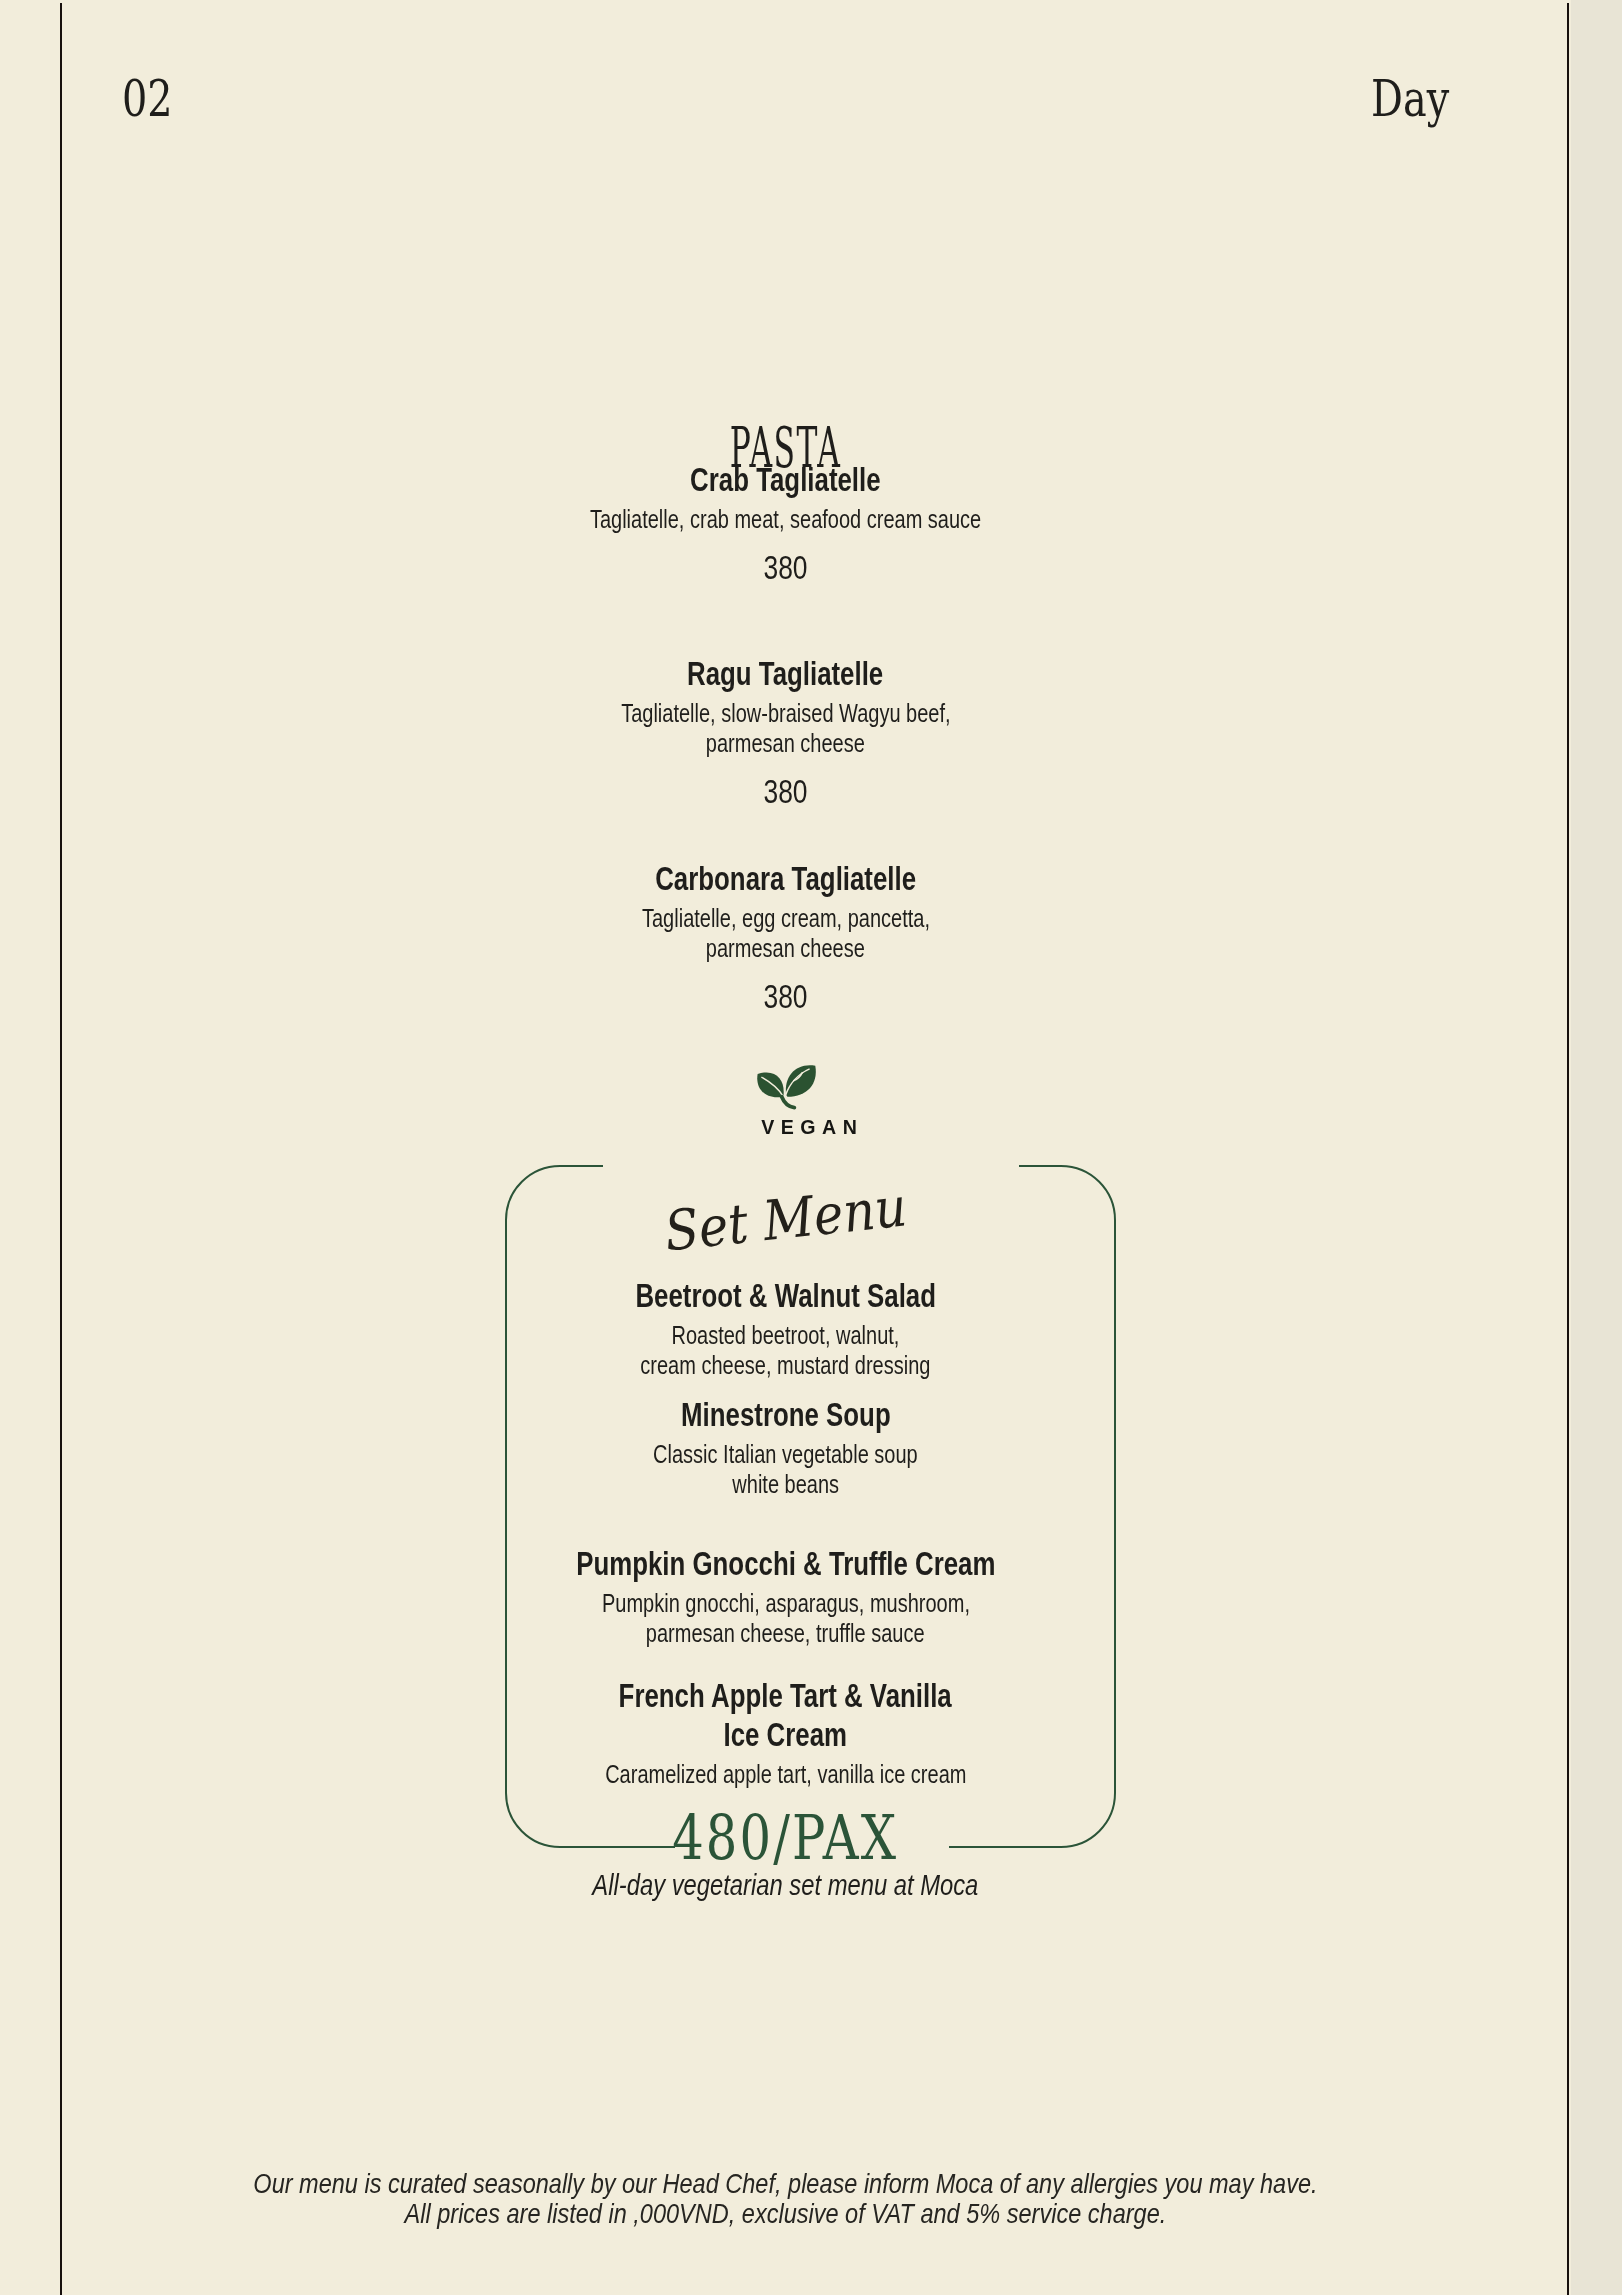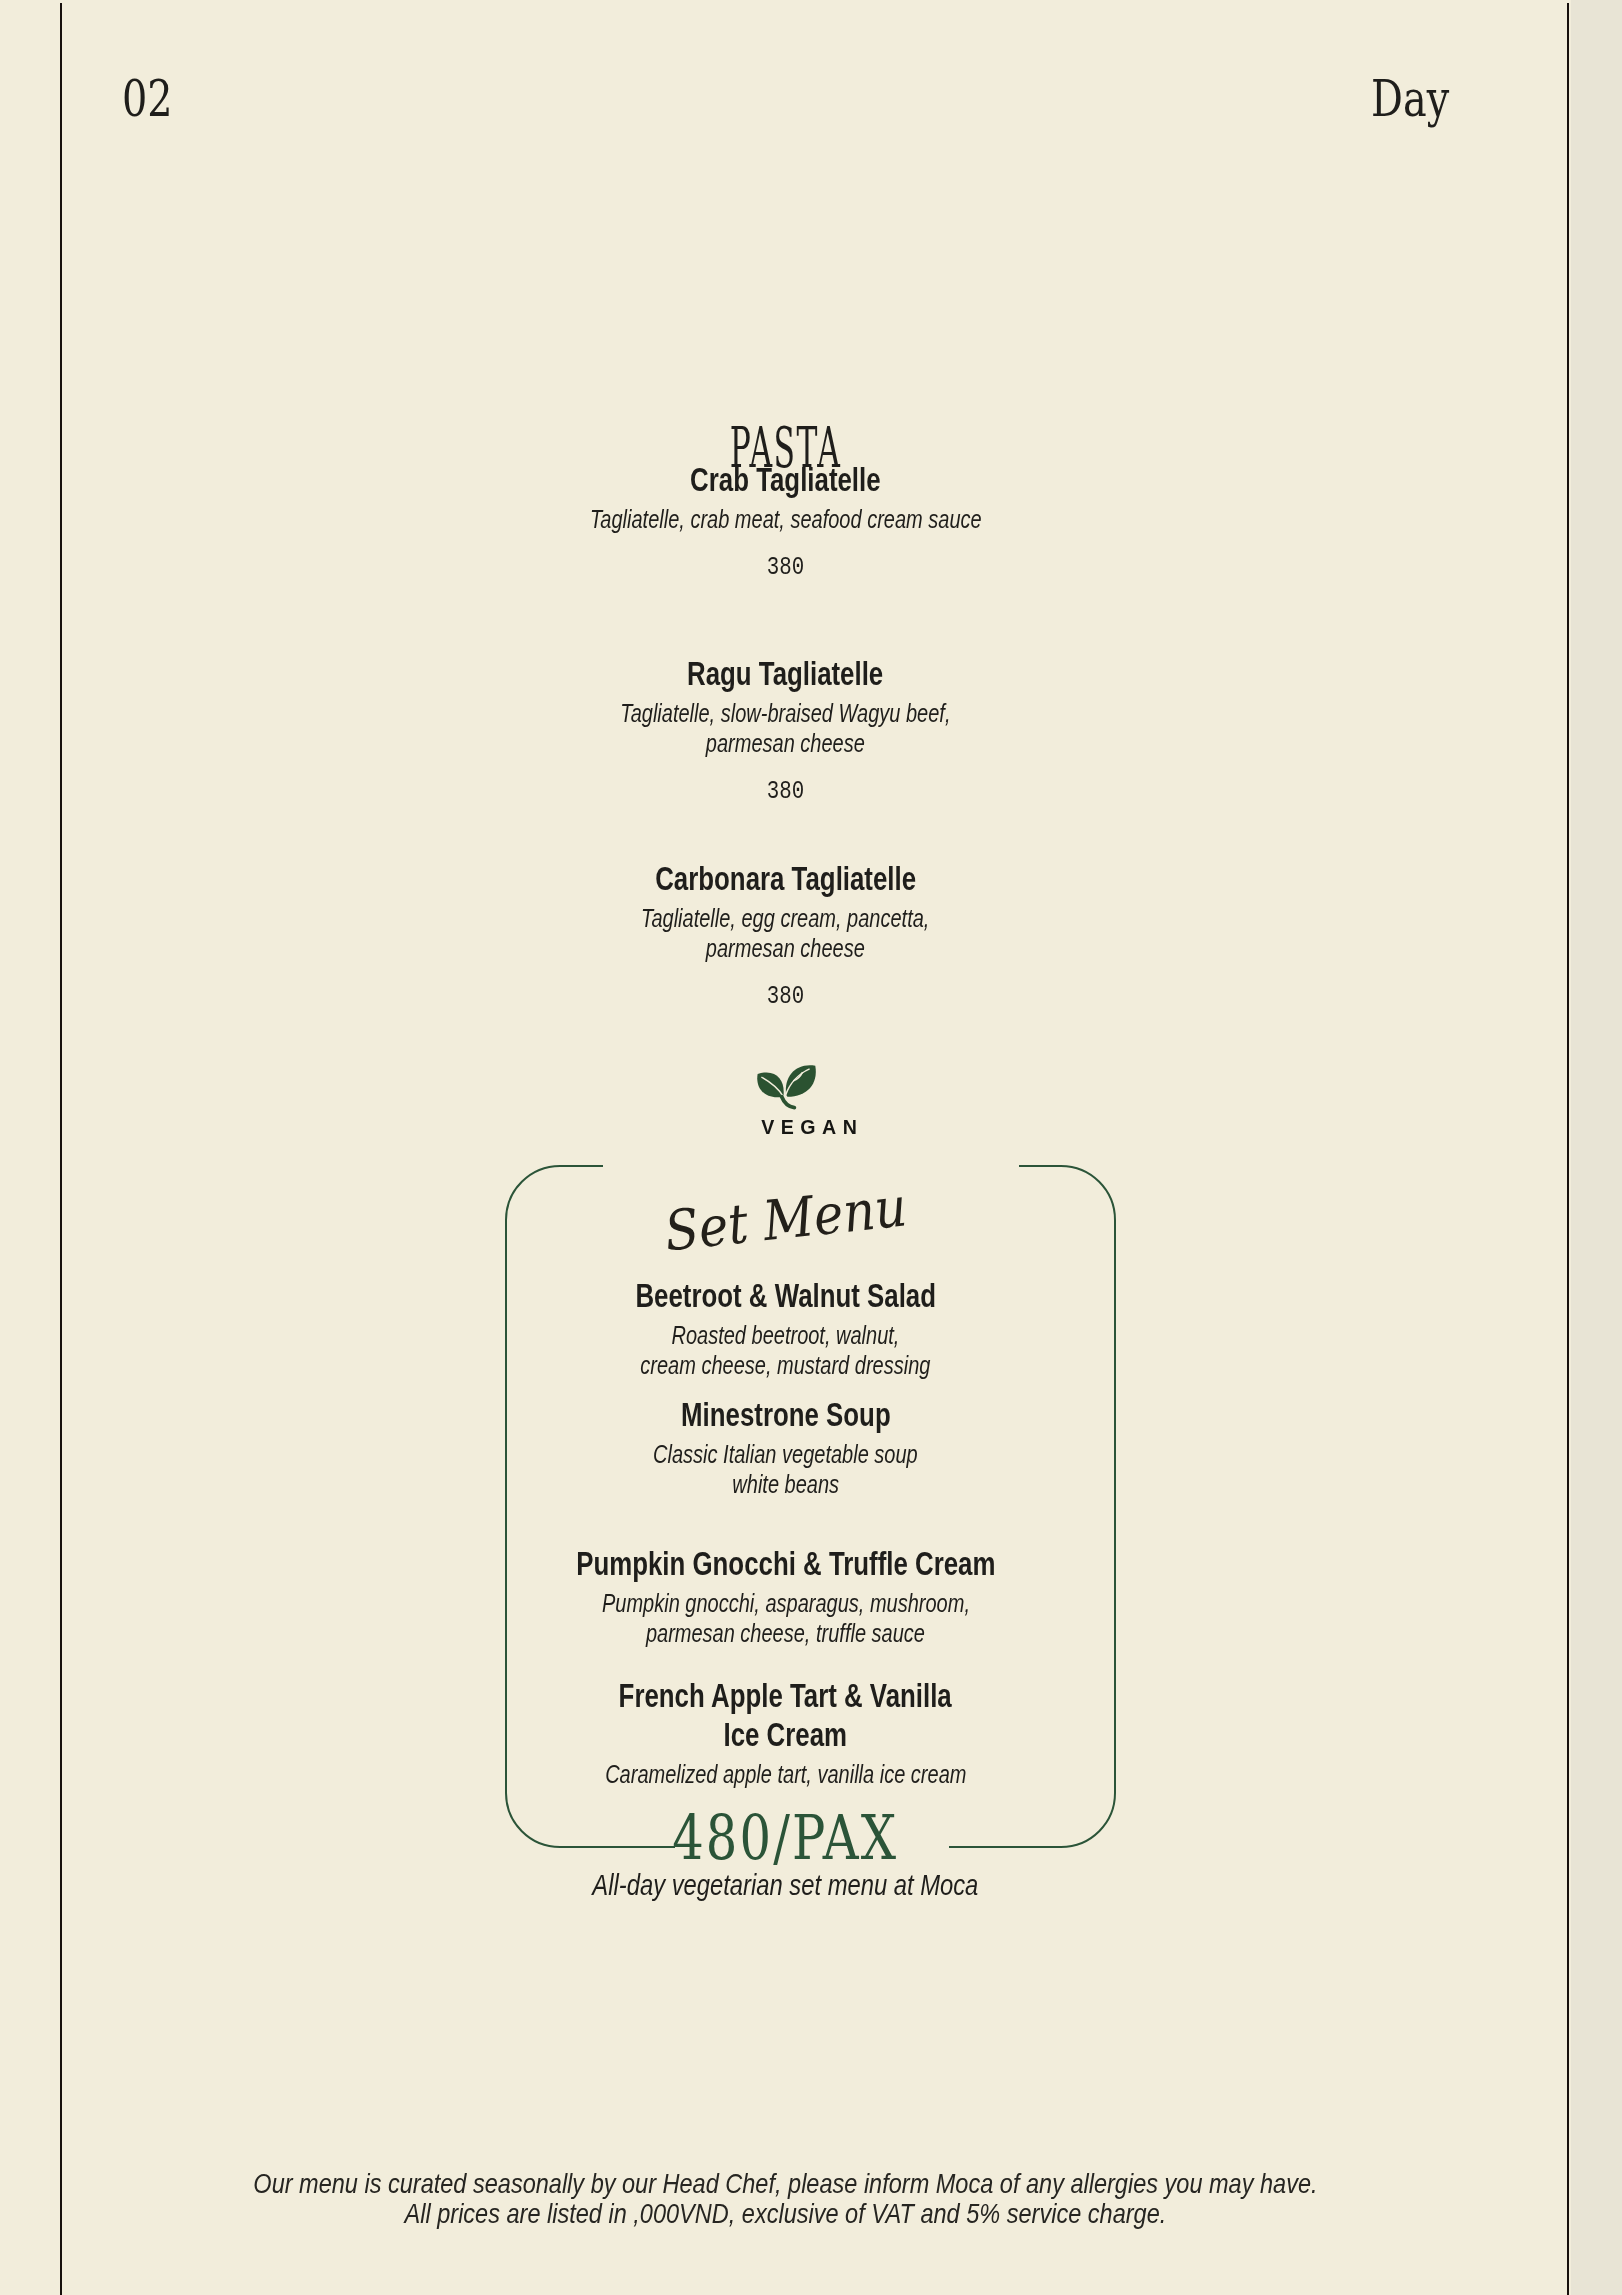--- a/index.html
+++ b/index.html
@@ -34,25 +34,25 @@
 
   .display-serif{font-family:"DejaVu Serif",serif;line-height:1;white-space:nowrap;}
   .pasta-title{top:420px;font-size:56px;letter-spacing:2.6px;color:var(--ink);text-decoration:underline;}
   .pasta-title .squeeze{display:inline-block;transform:scaleX(0.56);}
 
   .menu-item .item-name{
     font-size:34px;font-weight:bold;line-height:39px;white-space:nowrap;
   }
   .menu-item .item-name .squeeze,.menu-item .namewrap{display:inline-block;transform:scaleX(0.76);}
   .menu-item .item-desc{
-    font-size:25px;font-style:italic;line-height:30px;margin-top:5.2px;white-space:nowrap;
+    font-size:25px;line-height:30px;margin-top:5.2px;white-space:nowrap;
   }
   .menu-item .item-desc .squeeze{display:inline-block;transform:scaleX(0.80);}
   .menu-item .item-price{
-    font-size:26px;line-height:37px;margin-top:14.4px;font-family:Liberation Mono, monospace;
+    font-size:33px;line-height:37px;margin-top:14.4px;
   }
   .menu-item .item-price .squeeze{display:inline-block;transform:scaleX(0.80);}
 
   .item-crab{top:460px;}
   .item-ragu{top:654px;}
   .item-carbonara{top:859px;}
 
   .vegan-badge{top:1060px;}
   .vegan-badge .leaf{display:block;margin:0 auto;}
   .vegan-badge .vegan-label{

